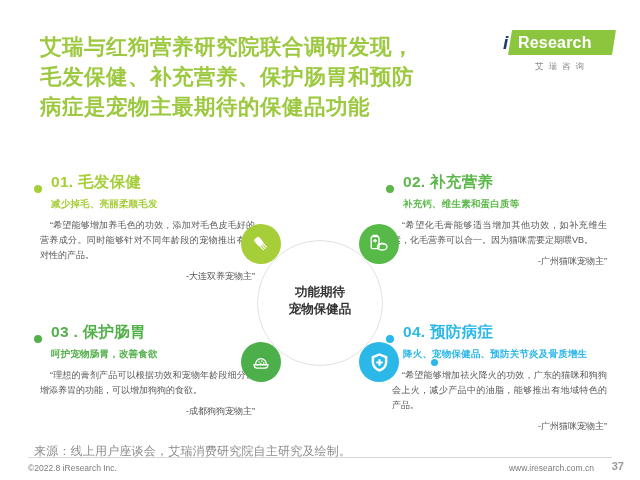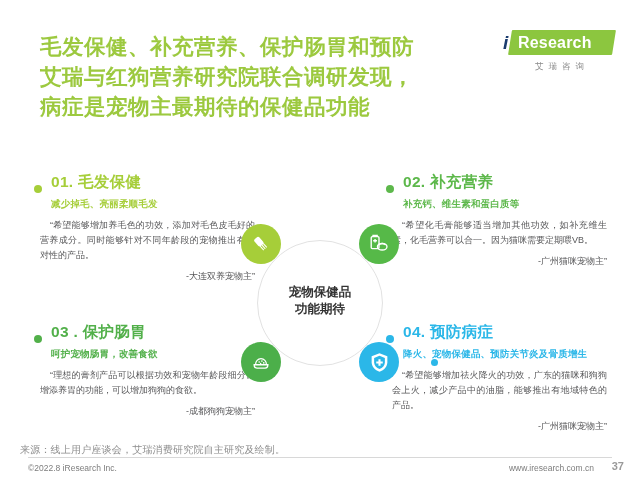--- a/index.html
+++ b/index.html
@@ -81,36 +81,36 @@
   .n-tr{left:114px;top:-4px;background:#56B948;}
   .n-bl{left:-4px;top:114px;background:#4CAF4A;}
   .n-br{left:114px;top:114px;background:#2BB7E8;}
   .dot-extra{
     position:absolute;left:186px;top:131px;width:7px;height:7px;
     border-radius:50%;background:#2BB7E8;
   }
 
   
   .src-note{
-    position:absolute;left:20px;top:443px;font-size:10px;color:#8d8d8d;
+    position:absolute;left:34px;top:443px;font-size:12px;color:#8d8d8d;
     letter-spacing:0.2px;
   }
   .rule{position:absolute;left:28px;top:457px;width:584px;height:1px;background:#d8d8d8;}
   .copy{position:absolute;left:28px;top:463px;font-size:8.5px;color:#7d7d7d;}
   .site{position:absolute;right:46px;top:463px;font-size:8.5px;color:#7d7d7d;}
   .pageno{position:absolute;right:16px;top:460px;font-size:11px;color:#9a9a9a;font-weight:bold;}
 </style>
 </head>
 <body>
 
 <div class="slide">
 
   <div class="title">
+    <span class="title-line">艾瑞与红狗营养研究院联合调研发现，</span>
     <span class="title-line">毛发保健、补充营养、保护肠胃和预防</span>
-    <span class="title-line">艾瑞与红狗营养研究院联合调研发现，</span>
     <span class="title-line">病症是宠物主最期待的保健品功能</span>
   </div>
 
   <div class="logo">
     <div class="logo-mark">
       <div class="logo-para"></div>
       <span class="logo-i">i</span>
       <span class="logo-word">Research</span>
     </div>
     <div class="logo-sub">艾瑞咨询</div>
@@ -161,22 +161,22 @@
     <div class="blk-quote">
       <span>“希望能够增加祛火降火的功效，广东的猫咪和狗狗会上火，减少产品中的油脂，能够推出有地域特色的产品。</span>
       <span class="blk-src">-广州猫咪宠物主”</span>
     </div>
   </div>
 
   <div class="diagram">
     <div class="ring"></div>
 
     <div class="center-label">
+      <div>功能期待</div>
       <div>宠物保健品</div>
-      <div>功能期待</div>
     </div>
 
     <div class="node n-tl">
       <span>
         <svg width="22" height="22" viewBox="0 0 24 24">
           <g transform="rotate(-42 12 12)">
             <rect x="8.5" y="3.5" width="7" height="10" rx="2.2" fill="#fff"></rect>
             <rect x="9.2" y="13" width="1.2" height="6" fill="#fff"></rect>
             <rect x="11.4" y="13" width="1.2" height="6" fill="#fff"></rect>
             <rect x="13.6" y="13" width="1.2" height="6" fill="#fff"></rect>

